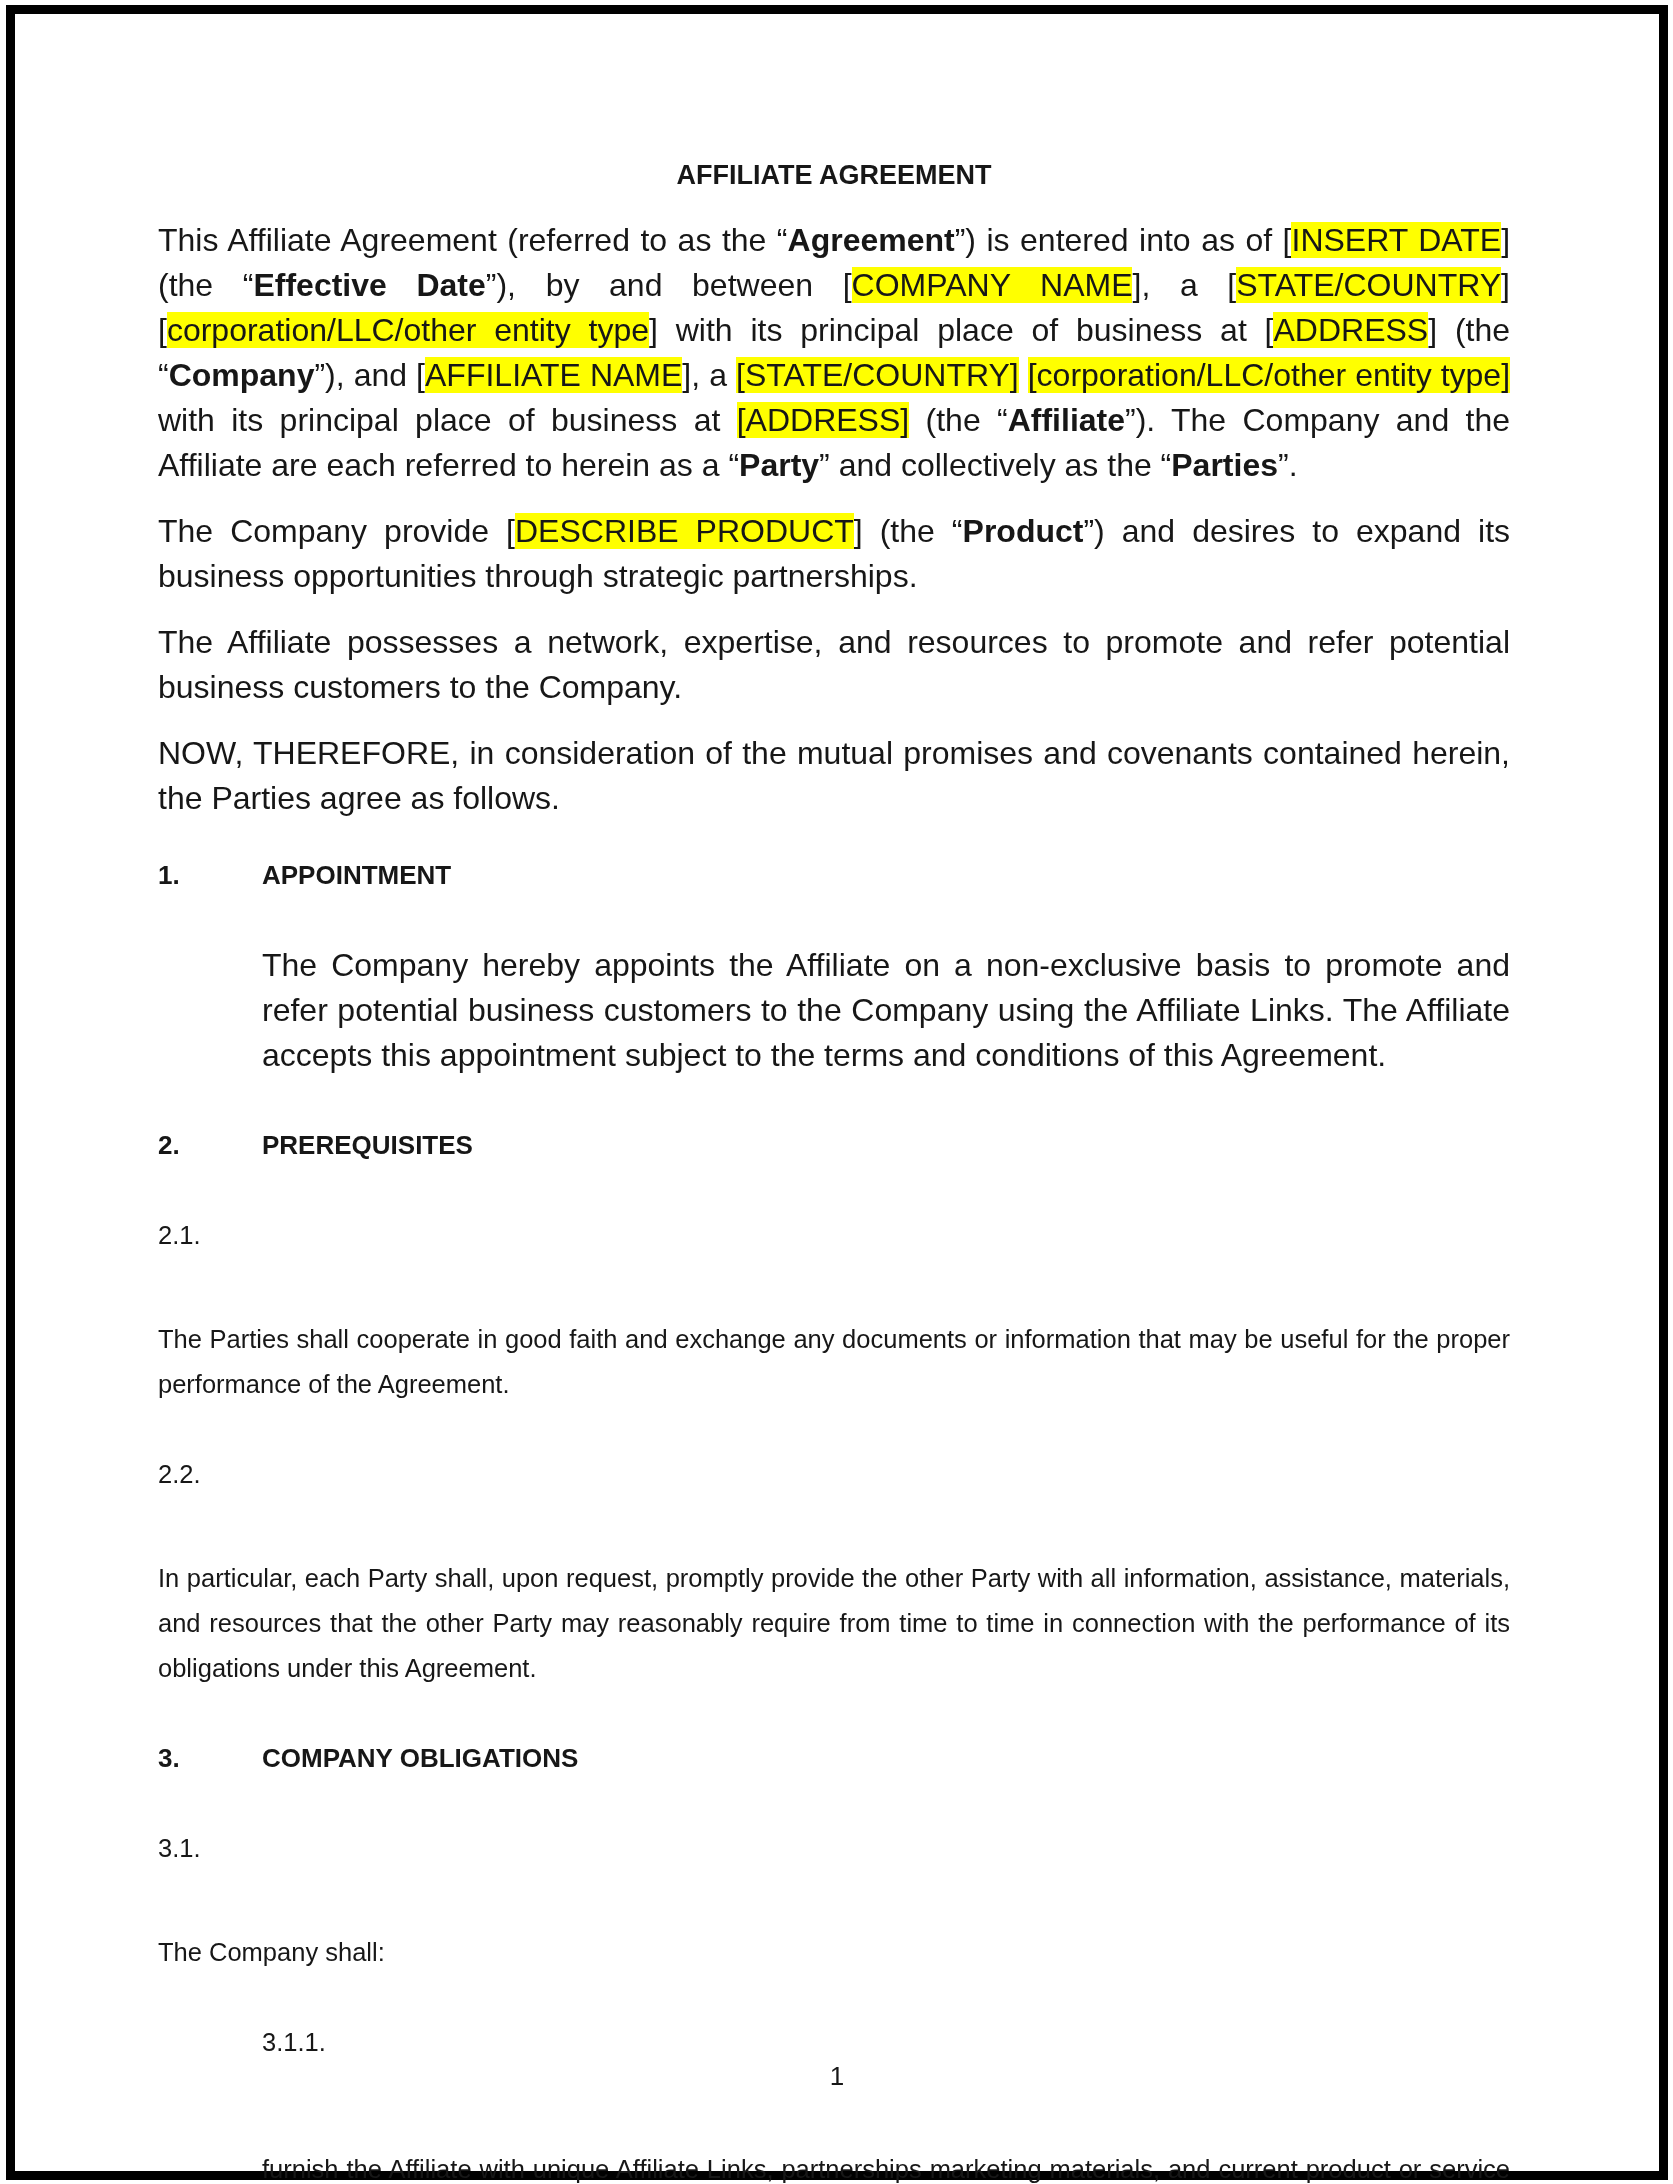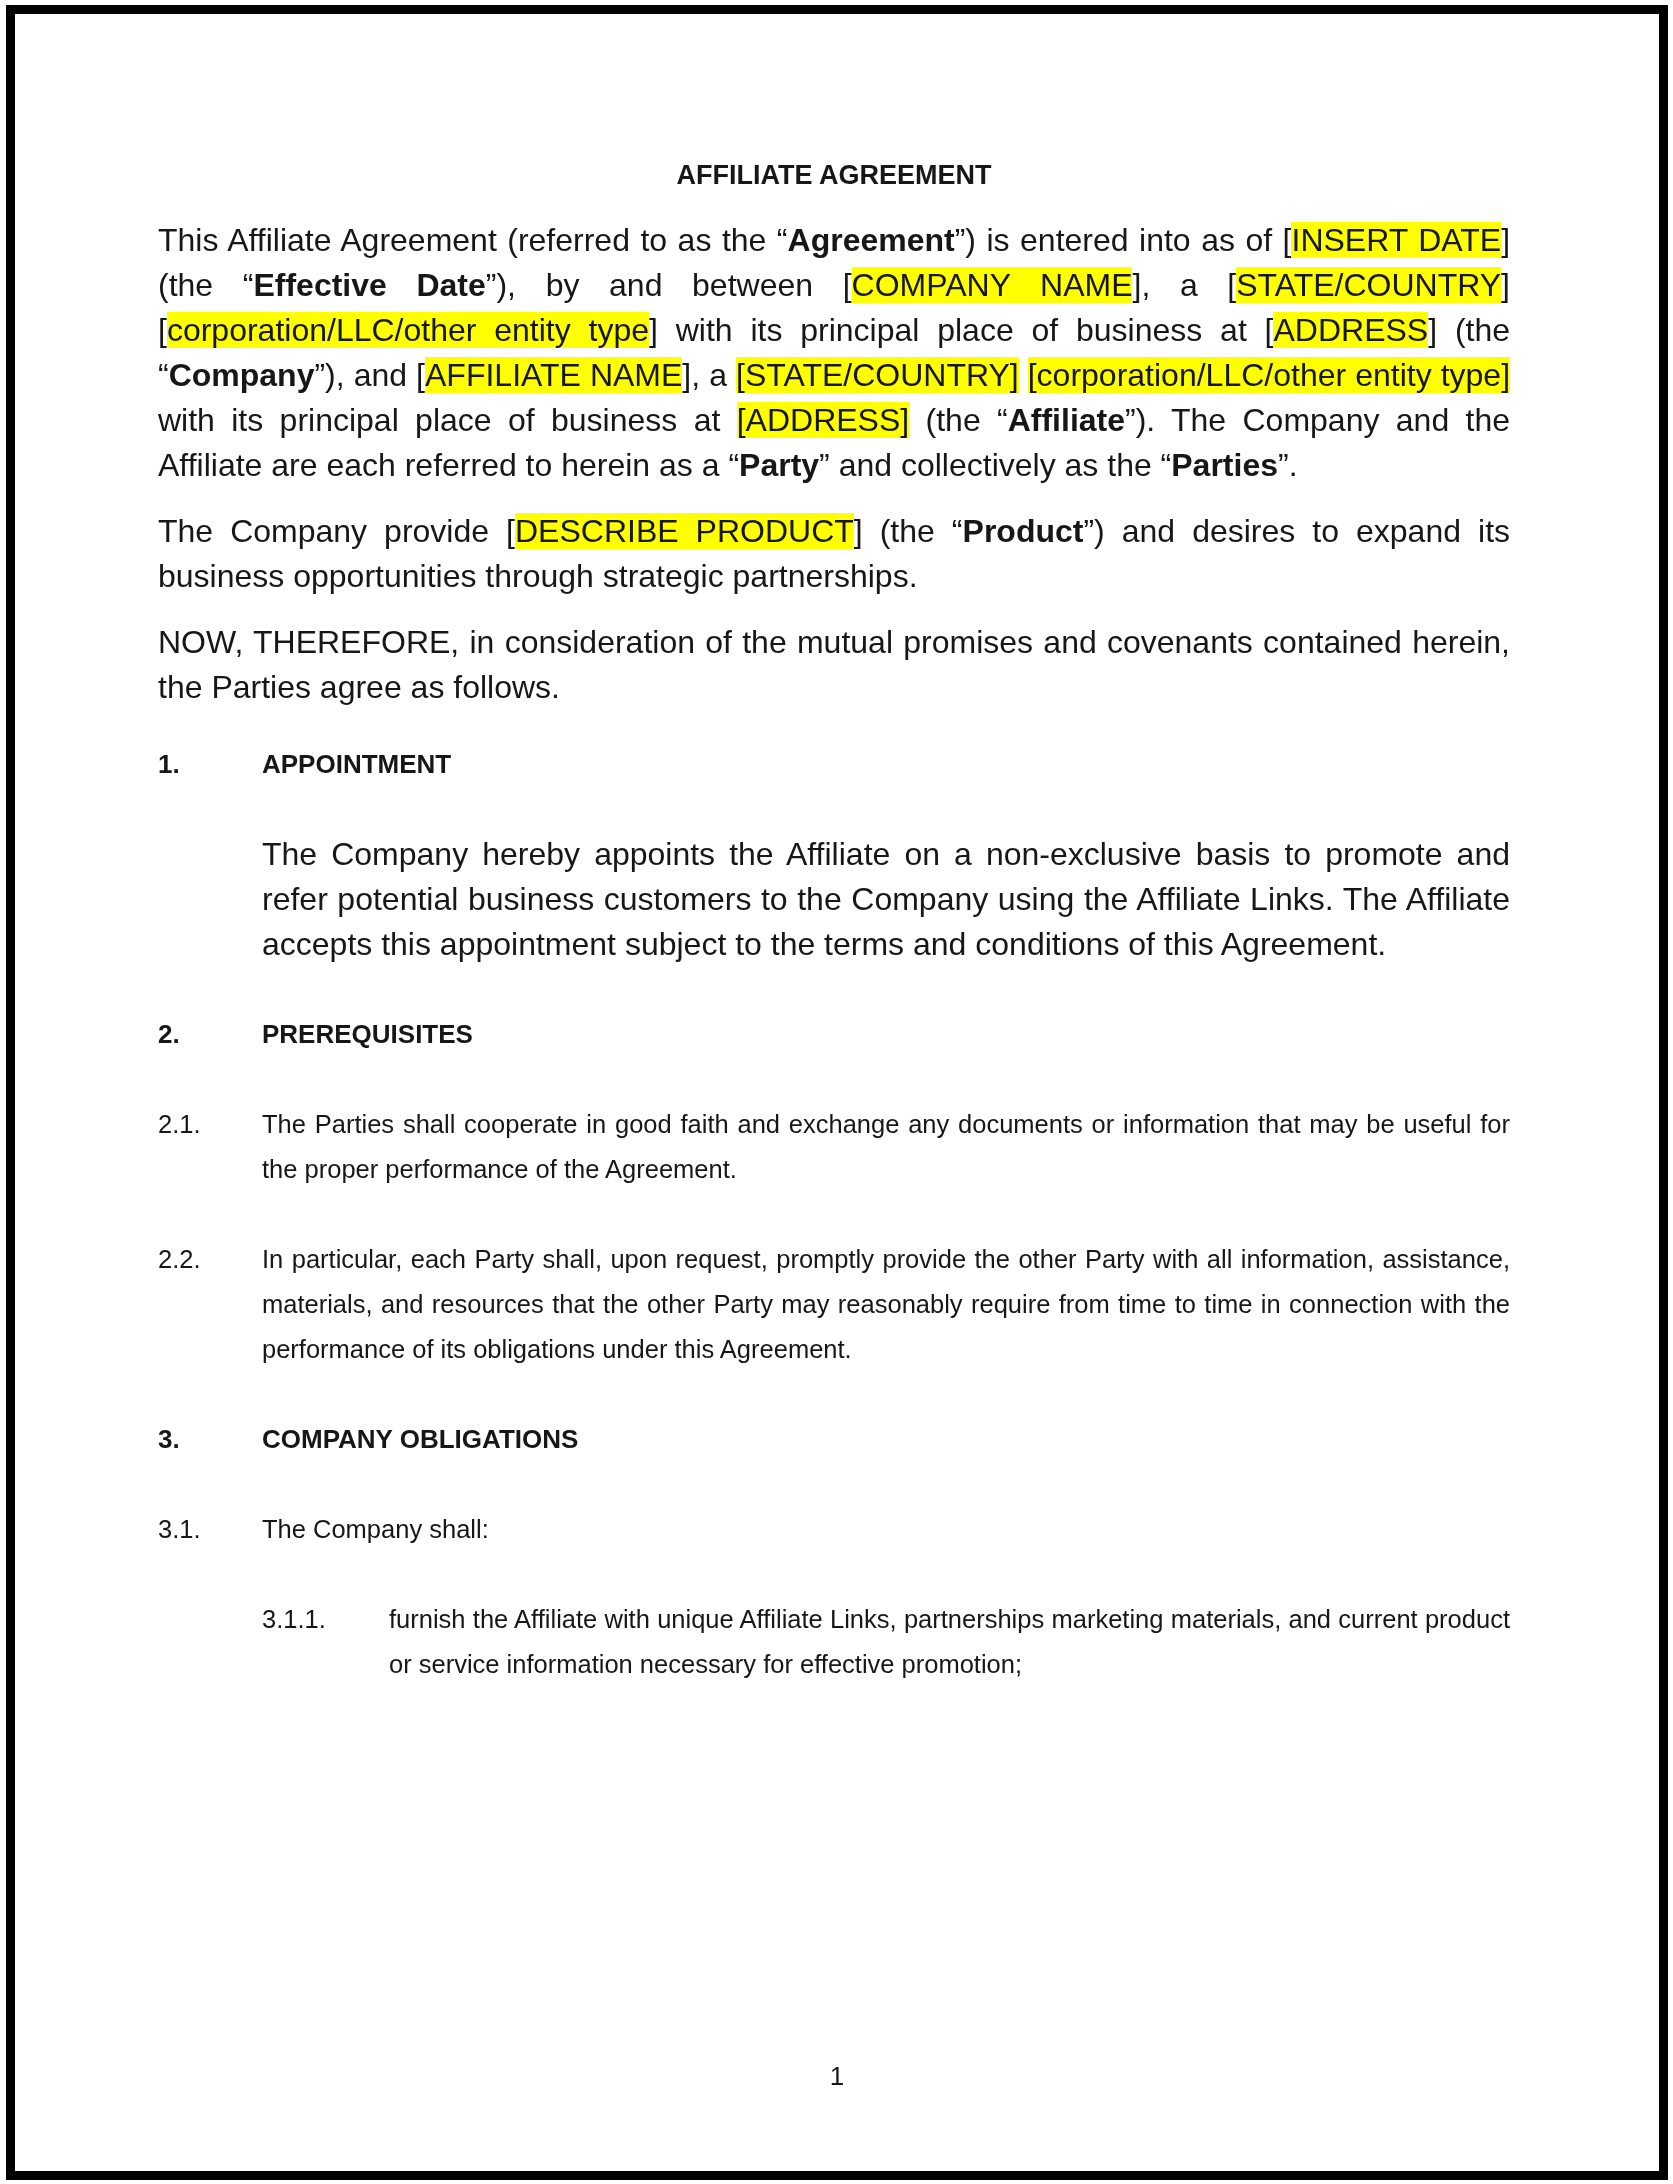--- a/index.html
+++ b/index.html
@@ -46,20 +46,21 @@
   .heading .num { flex: 0 0 104px; }
   .body-p.indented {
     margin-left: 104px;
     margin-bottom: 45px;
   }
   .list-item {
     display: flex;
     font-size: 25.5px;
     line-height: 45px;
     margin-bottom: 45px;
+    flex-direction: column;
   }
   .list-item .num { flex: 0 0 104px; }
   .list-item .txt { flex: 1 1 auto; text-align: justify; }
   .list-item.sub { margin-left: 104px; justify-content: space-between; }
   .list-item.sub .num { flex: 0 0 127px; }
   .footer {
     position: absolute;
     left: 0; right: 0;
     top: 2059px;
     text-align: center;
@@ -73,20 +74,21 @@
 <div class="page-frame"></div>
 
 <div class="content">
 
   <h1 class="doc-title">AFFILIATE AGREEMENT</h1>
 
   <p class="body-p"><span>This Affiliate Agreement (referred to as the “</span><span class="bold">Agreement</span><span>”) is entered into as of [</span><span class="hl">INSERT DATE</span><span>] (the “</span><span class="bold">Effective Date</span><span>”), by and between [</span><span class="hl">COMPANY NAME</span><span>], a [</span><span class="hl">STATE/COUNTRY</span><span>] [</span><span class="hl">corporation/LLC/other entity type</span><span>] with its principal place of business at [</span><span class="hl">ADDRESS</span><span>] (the “</span><span class="bold">Company</span><span>”), and [</span><span class="hl">AFFILIATE NAME</span><span>], a </span><span class="hl">[STATE/COUNTRY]</span><span> </span><span class="hl">[corporation/LLC/other entity type]</span><span> with its principal place of business at </span><span class="hl">[ADDRESS]</span><span> (the “</span><span class="bold">Affiliate</span><span>”). The Company and the Affiliate are each referred to herein as a “</span><span class="bold">Party</span><span>” and collectively as the “</span><span class="bold">Parties</span><span>”.</span></p>
 
   <p class="body-p"><span>The Company provide [</span><span class="hl">DESCRIBE PRODUCT</span><span>] (the “</span><span class="bold">Product</span><span>”) and desires to expand its business opportunities through strategic partnerships.</span></p>
 
+  <p class="body-p">The Affiliate possesses a network, expertise, and resources to promote and refer potential business customers to the Company.</p>
 
 
   <p class="body-p last-intro">NOW, THEREFORE, in consideration of the mutual promises and covenants contained herein, the Parties agree as follows.</p>
 
   <div class="heading">
     <span class="num">1.</span>
     <span class="h-label">APPOINTMENT</span>
   </div>
 
   <p class="body-p indented">The Company hereby appoints the Affiliate on a non-exclusive basis to promote and refer potential business customers to the Company using the Affiliate Links. The Affiliate accepts this appointment subject to the terms and conditions of this Agreement.</p>

